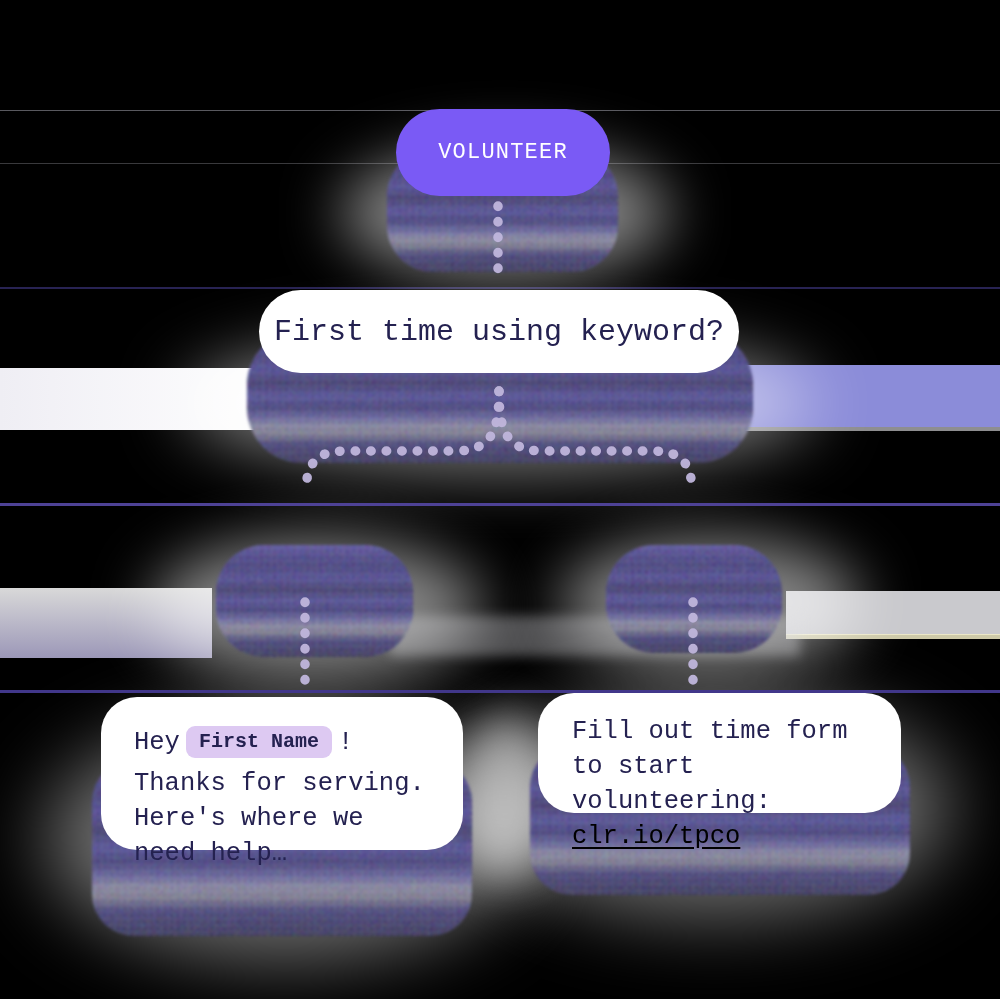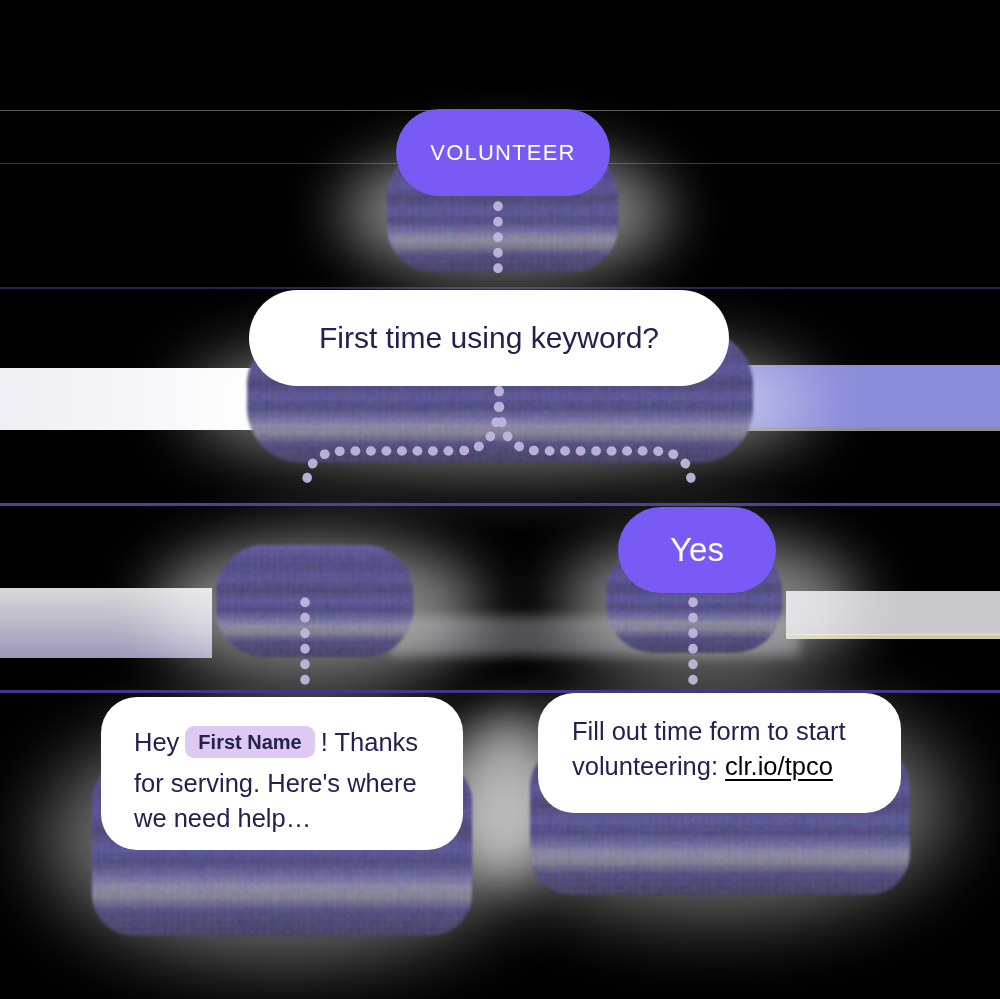--- a/index.html
+++ b/index.html
@@ -1,19 +1,19 @@
 <!DOCTYPE html>
 <html><head>
 <meta charset="utf-8">
 <style>
   html,body { margin:0; padding:0; background:#000; }
   #canvas {
     position:relative; width:1000px; height:999px; margin:0 auto;
     background:#000; overflow:hidden;
-    font-family:Liberation Sans, sans-serif;
+    font-family:Liberation Mono, monospace;
   }
   .abs { position:absolute; }
 
   
   .smear { position:absolute; left:0; width:1000px; pointer-events:none; }
   .glow { position:absolute; border-radius:50%; background:rgba(255,255,255,.52); filter:blur(30px); pointer-events:none; }
 
   
   .stack {
     position:absolute; overflow:hidden; filter:blur(1.6px);
@@ -127,28 +127,25 @@
       <path d="M499 391 C499 430 506 451 543 451 L653 451 C680 451 692 462 692 492"></path>
       <path d="M305 602 L305 687"></path>
       <path d="M693 602 L693 687"></path>
     </g>
   </svg>
 
   <div class="pill purple" style="left:396px;top:109px;width:214px;height:87px">
     <span class="vol-label">VOLUNTEER</span>
   </div>
 
-  <div class="pill white" style="left:249px;top:290px;width:480px;height:96px">
+  <div class="pill white" style="left:259px;top:290px;width:480px;height:83px">
     <span class="q-label">First time using keyword?</span>
   </div>
 
 
-  <div class="pill purple" style="left:618px;top:507px;width:158px;height:86px">
-    <span class="branch-label">Yes</span>
-  </div>
 
   <div class="card" style="left:101px;top:697px;width:362px;height:153px">
     <div class="inner">
       <span>Hey</span><span class="chip">First Name</span><span>! Thanks for serving. Here's where we need help…</span>
     </div>
   </div>
 
   <div class="card" style="left:538px;top:693px;width:363px;height:120px">
     <div class="inner" style="padding:21px 26px 0 34px">
       <span>Fill out time form to start volunteering: </span><a class="link">clr.io/tpco</a>

